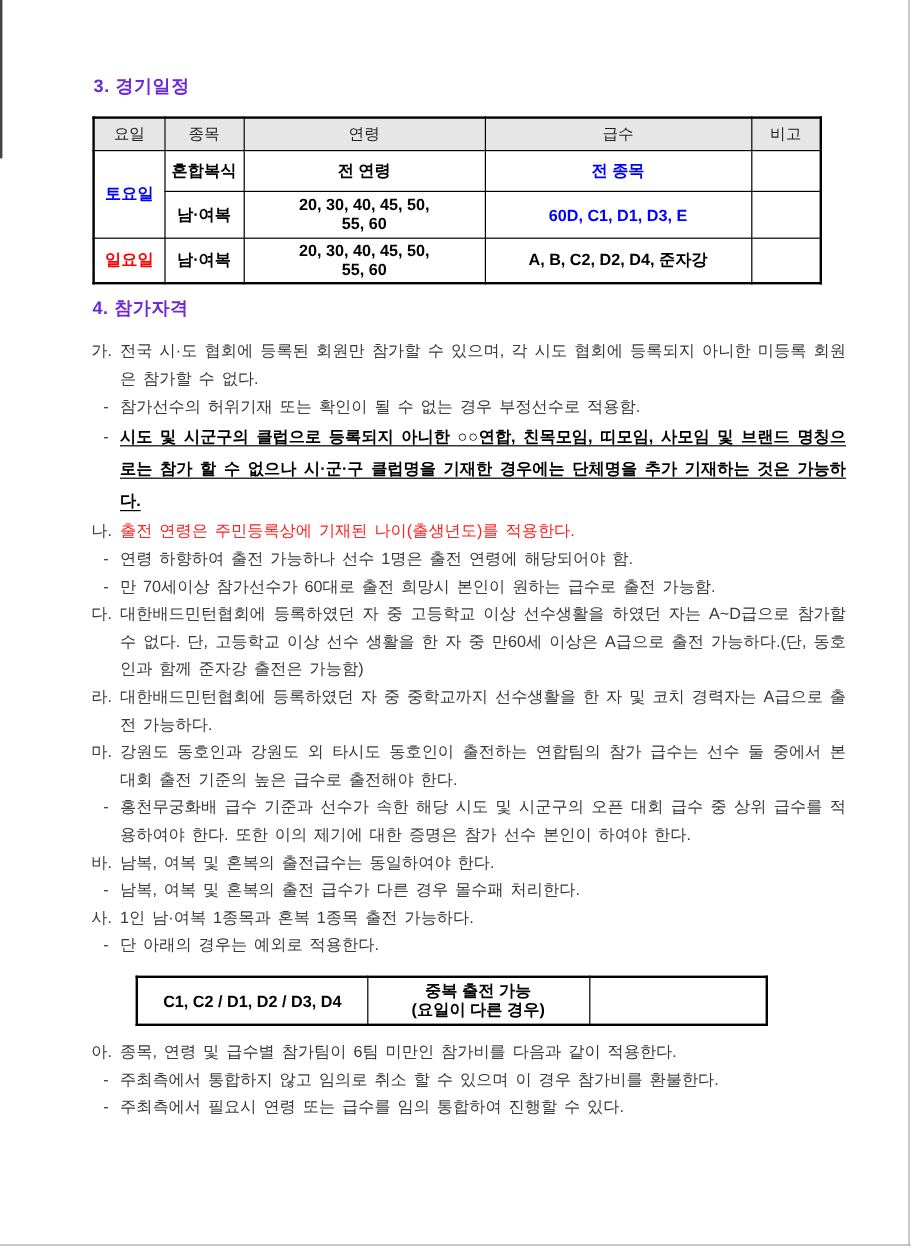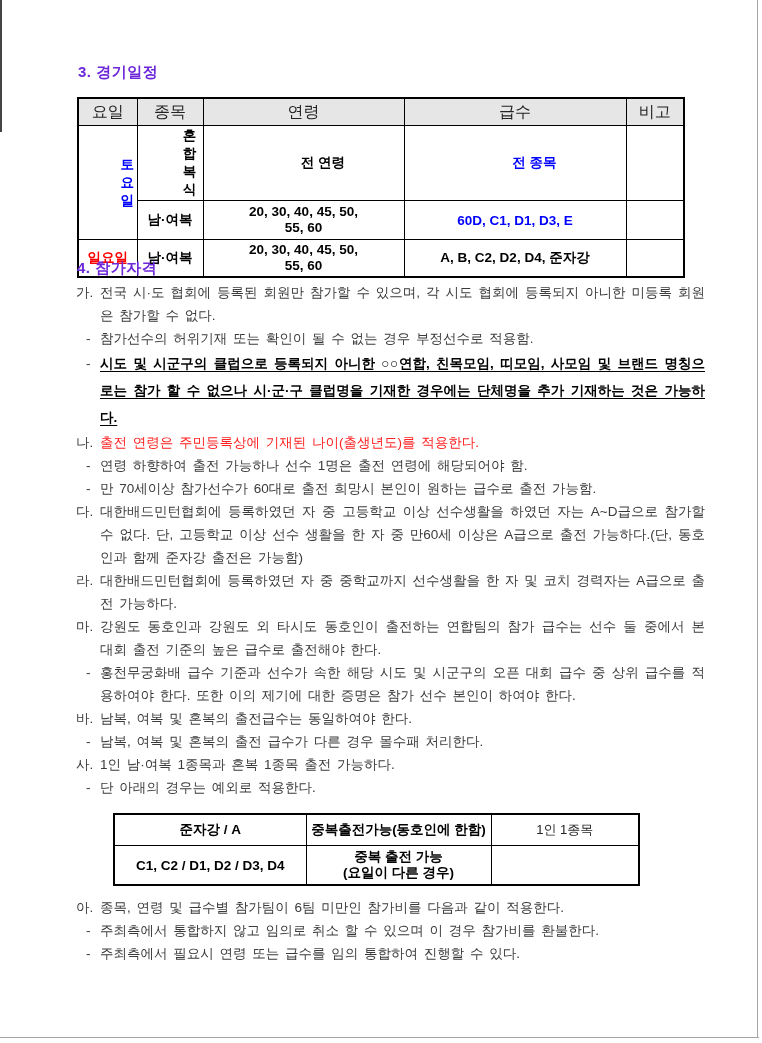--- a/index.html
+++ b/index.html
@@ -12,42 +12,42 @@
     color: #3a3a3a;
   }
   .heading {
     position: absolute;
     font-size: 15px;
     font-weight: bold;
     color: #6d28d9;
     letter-spacing: 0.5px;
   }
   #heading-3 { left: 78px; top: 63px; }
-  #heading-4 { left: 77px; top: 259px; }
+  #heading-4 { left: 77px; top: 248px; }
 
   
   table { border-collapse: collapse; table-layout: fixed; }
   .doc-table { border: 2px solid #000; }
   .doc-table th, .doc-table td { border: 1px solid #000; overflow: hidden; }
   .doc-table th {
     background: #e6e6e6;
     font-weight: normal;
-    font-size: 16px;
+    font-size: 13px;
     color: #222;
   }
   .doc-table td {
     font-weight: bold;
     font-size: 13.5px;
     color: #000;
     text-align: center;
     vertical-align: middle;
   }
   #schedule-table { position: absolute; left: 77px; top: 97px; width: 606px; }
   #schedule-table th { height: 24px; }
-  #schedule-table .r1 td { height: 31px; padding-left: 40px; }
+  #schedule-table .r1 td { height: 31px; }
   #schedule-table .r2 td { height: 36px; }
   #schedule-table .r3 td { height: 34px; }
   .cl { line-height: 16px; }
   .blue { color: #0000ff !important; }
   .red  { color: #ff0000 !important; }
 
   
   #paras {
     position: absolute; left: 0; top: 281px; width: 712px;
     font-size: 13.5px;
@@ -187,25 +187,20 @@
     <span class="txt">단 아래의 경우는 예외로 적용한다.</span>
   </div>
 
   <table class="doc-table" id="exception-table">
     <colgroup>
       <col style="width:192px">
         <col style="width:185px">
         <col style="width:148px">
     </colgroup>
     <tbody>
-    <tr class="r1">
-      <td>준자강 / A</td>
-      <td>중복출전가능(동호인에 한함)</td>
-      <td class="plain">1인 1종목</td>
-    </tr>
     <tr class="r2">
       <td>C1, C2 / D1, D2 / D3, D4</td>
       <td>
         <div class="cl">중복 출전 가능</div>
         <div class="cl">(요일이 다른 경우)</div>
       </td>
       <td class="plain"></td>
     </tr>
   </tbody>
     </table>

